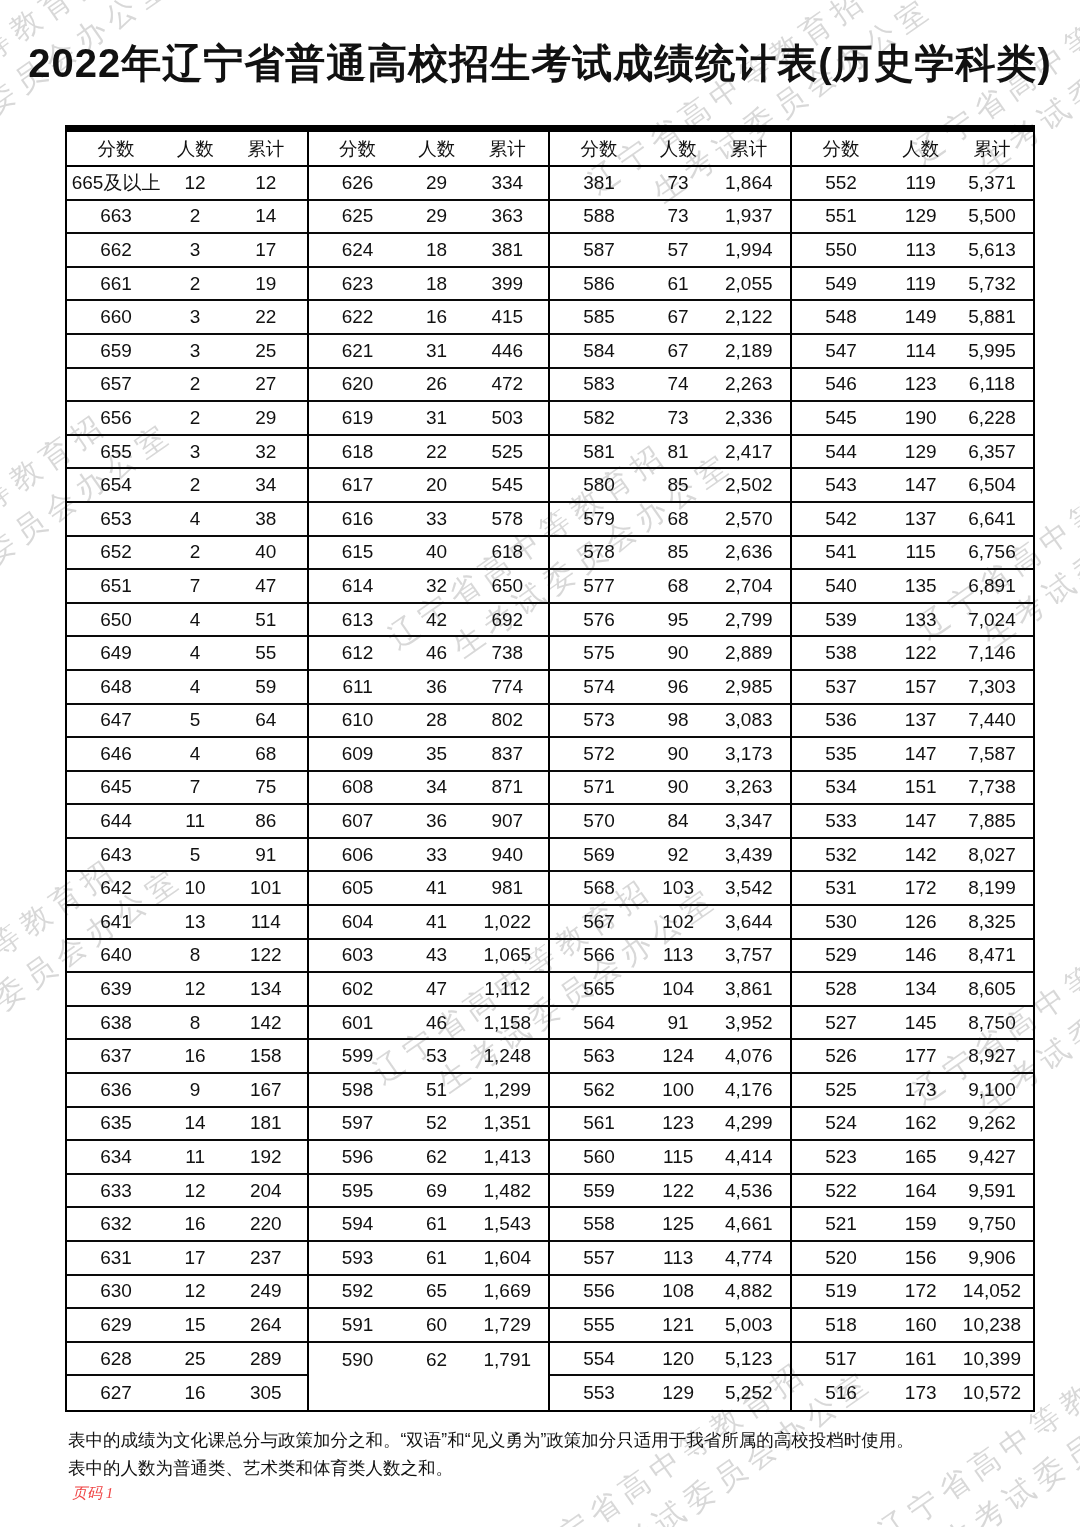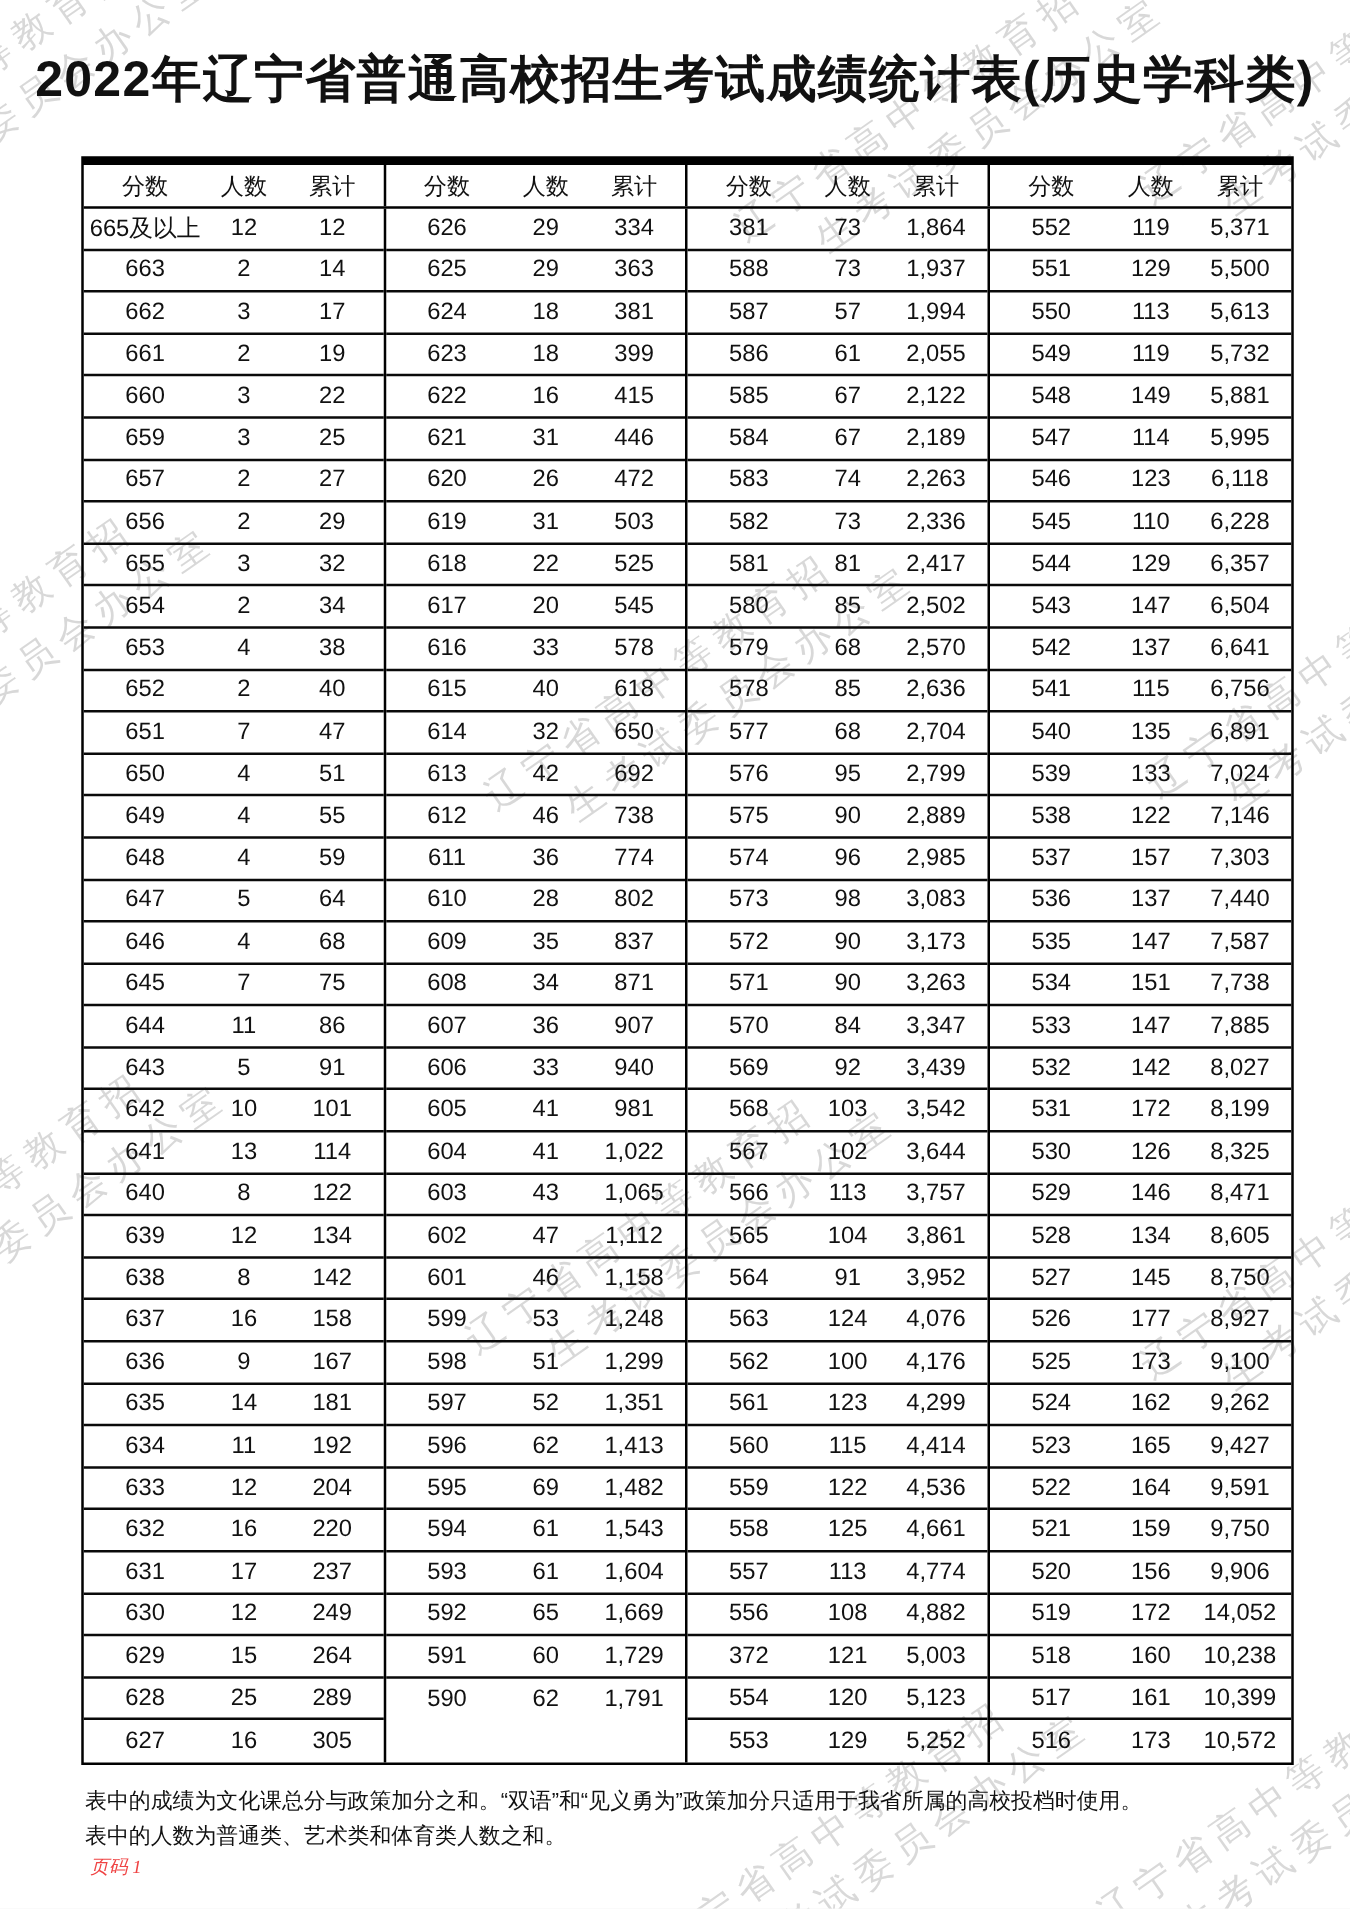--- a/index.html
+++ b/index.html
@@ -680,21 +680,21 @@
             <span class="cell-score">557</span>
             <span class="cell-count">113</span>
             <span class="cell-cumulative">4,774</span>
           </div>
           <div class="trow">
             <span class="cell-score">556</span>
             <span class="cell-count">108</span>
             <span class="cell-cumulative">4,882</span>
           </div>
           <div class="trow">
-            <span class="cell-score">372</span>
+            <span class="cell-score">555</span>
             <span class="cell-count">121</span>
             <span class="cell-cumulative">5,003</span>
           </div>
           <div class="trow">
             <span class="cell-score">554</span>
             <span class="cell-count">120</span>
             <span class="cell-cumulative">5,123</span>
           </div>
           <div class="trow">
             <span class="cell-score">553</span>
@@ -733,21 +733,21 @@
             <span class="cell-count">114</span>
             <span class="cell-cumulative">5,995</span>
           </div>
           <div class="trow">
             <span class="cell-score">546</span>
             <span class="cell-count">123</span>
             <span class="cell-cumulative">6,118</span>
           </div>
           <div class="trow">
             <span class="cell-score">545</span>
-            <span class="cell-count">110</span>
+            <span class="cell-count">190</span>
             <span class="cell-cumulative">6,228</span>
           </div>
           <div class="trow">
             <span class="cell-score">544</span>
             <span class="cell-count">129</span>
             <span class="cell-cumulative">6,357</span>
           </div>
           <div class="trow">
             <span class="cell-score">543</span>
             <span class="cell-count">147</span>

